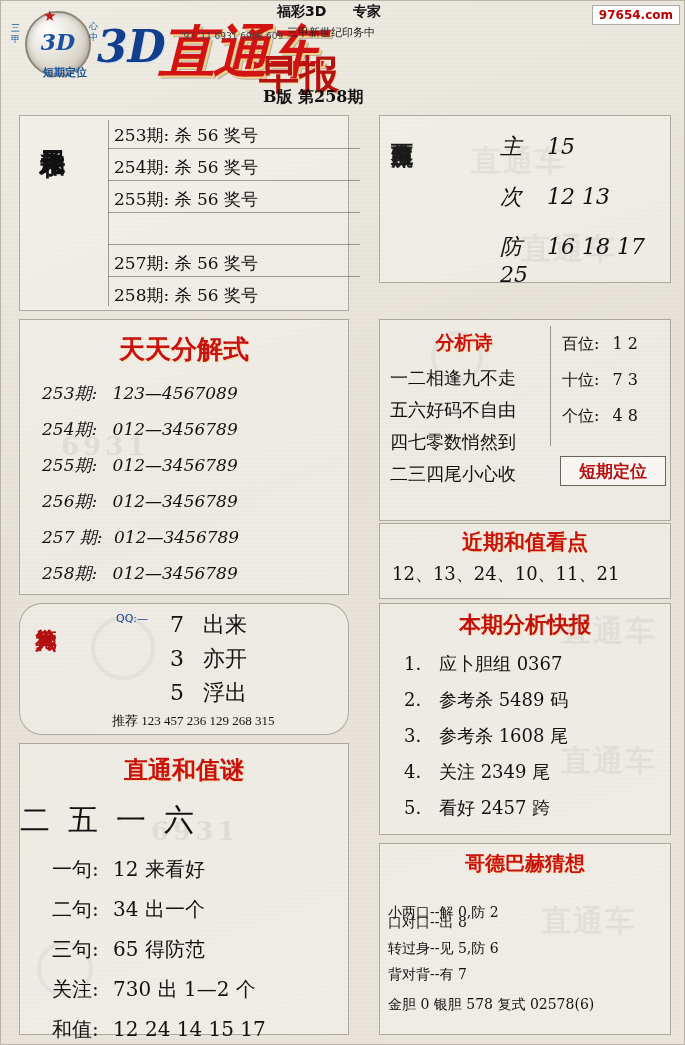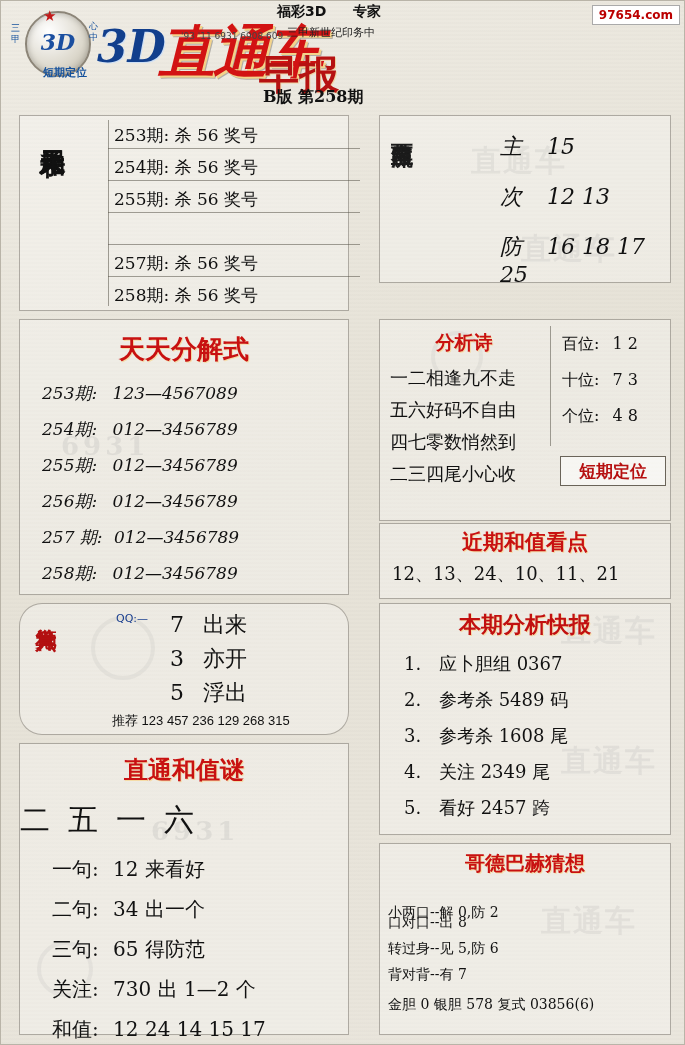--- a/index.html
+++ b/index.html
@@ -222,21 +222,21 @@
       <span style="margin-left:12px;">出来</span>
     </div>
     <div class="row-line" style="position:absolute;left:150px;top:40px;font-size:22px;">
       <span>3</span>
       <span style="margin-left:12px;">亦开</span>
     </div>
     <div class="row-line" style="position:absolute;left:150px;top:74px;font-size:22px;">
       <span>5</span>
       <span style="margin-left:12px;">浮出</span>
     </div>
-    <div style="position:absolute;left:92px;top:108px;font-size:13px;color:#111;font-family:Liberation Sans, sans-serif;">推荐 123 457 236 129 268 315</div>
+    <div style="position:absolute;left:92px;top:108px;font-size:13px;color:#111;font-family:Liberation Serif, serif;">推荐 123 457 236 129 268 315</div>
   </div>
 
   <div class="panel" style="left:18px;top:742px;width:328px;height:290px;">
     <div class="redbar" style="position:absolute;left:0;top:10px;width:328px;font-size:24px;">直通和值谜</div>
     <div style="position:absolute;left:0;top:56px;width:328px;text-align:left;font-size:30px;letter-spacing:18px;
                 font-family:'DejaVu Serif','Liberation Serif',serif;color:#111;">二五一六</div>
 
     <div class="row-line" style="position:absolute;left:32px;top:112px;font-size:20px;">
       <span>一句:</span>
       <span style="margin-left:8px;">12 来看好</span>
@@ -335,16 +335,16 @@
     </div>
   </div>
 
   <div class="panel" style="left:378px;top:842px;width:290px;height:190px;">
     <div class="redbar" style="position:absolute;left:0;top:6px;width:290px;font-size:20px;">哥德巴赫猜想</div>
 
     <div class="row-line" style="position:absolute;left:8px;top:60px;font-size:14px;">小两口--解 0,防 2</div>
     <div class="row-line" style="position:absolute;left:8px;top:70px;font-size:14px;">口对口--出 8</div>
     <div class="row-line" style="position:absolute;left:8px;top:96px;font-size:14px;">转过身--见 5,防 6</div>
     <div class="row-line" style="position:absolute;left:8px;top:122px;font-size:14px;">背对背--有 7</div>
-    <div class="row-line" style="position:absolute;left:8px;top:152px;font-size:14px;">金胆 0 银胆 578 复式 03856(6)</div>
+    <div class="row-line" style="position:absolute;left:8px;top:152px;font-size:14px;">金胆 0 银胆 578 复式 02578(6)</div>
   </div>
 
 </div>
 
 </body></html>

